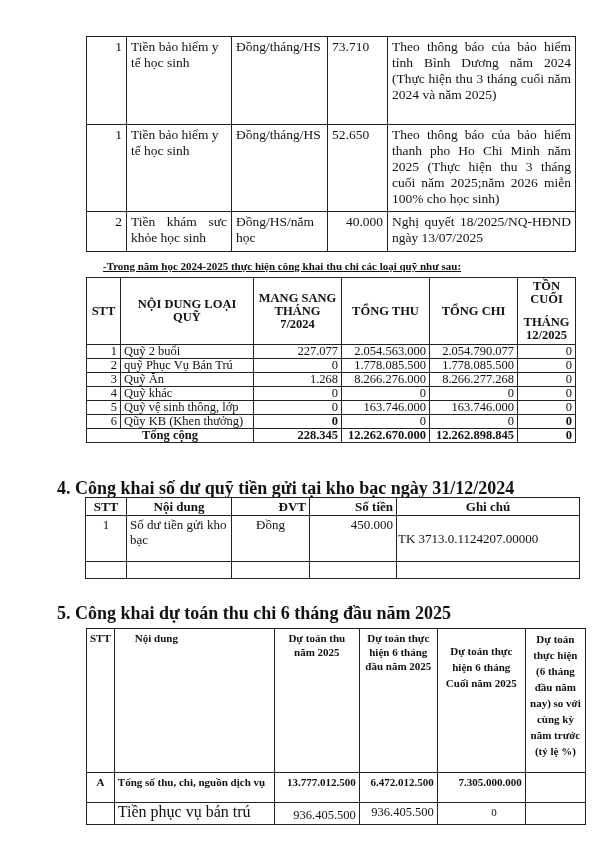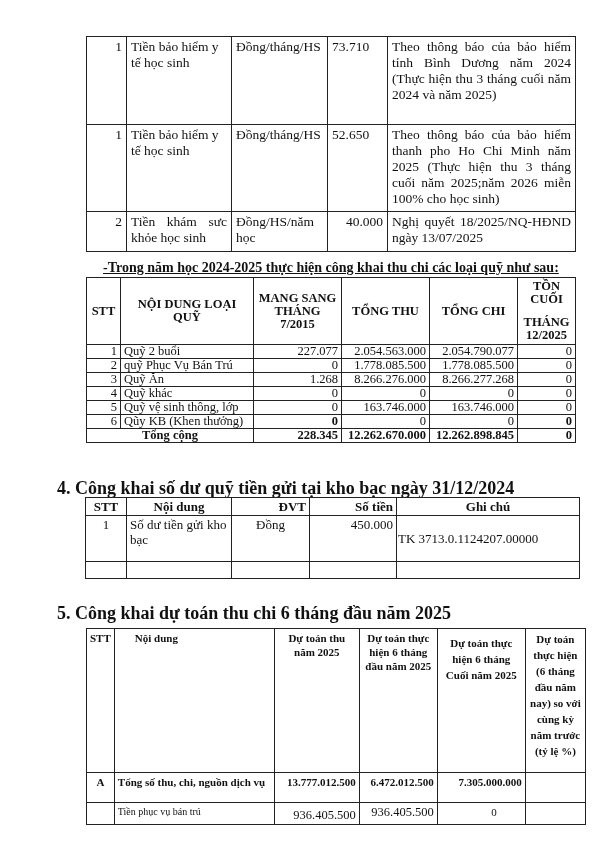--- a/index.html
+++ b/index.html
@@ -10,21 +10,21 @@
   .r { text-align: right; }
   .c { text-align: center; }
   .b { font-weight: bold; }
   .j { text-align: justify; }
 
   
   #t1 { left: 86px; top: 36px; width: 490px; font-size: 13.5px; line-height: 16px; }
   #t1 td { padding: 2px 4px 4px 4px; }
 
   
-  .caption { position: absolute; font-weight: bold; font-size: 14px; }
+  .caption { position: absolute; font-weight: bold; font-size: 11px; }
   #cap1 { left: 103px; top: 260px; text-decoration: underline; }
 
   
   #t2 { left: 86px; top: 277px; width: 490px; font-size: 12.5px; line-height: 13px; }
   #t2 th { font-size: 12.5px; vertical-align: middle; padding: 1px 2px; }
   #t2 td { padding: 0 3px; height: 13px; vertical-align: middle; }
 
   .heading { position: absolute; font-weight: bold; font-size: 18px; }
   #h4 { left: 57px; top: 478px; }
   #h5 { left: 57px; top: 603px; }
@@ -84,21 +84,21 @@
       <col style="width:133px">
       <col style="width:88px">
       <col style="width:88px">
       <col style="width:88px">
       <col>
     </colgroup>
   <tbody>
       <tr style="height:67px">
     <th>STT</th>
     <th>NỘI DUNG LOẠI QUỸ</th>
-    <th>MANG SANG THÁNG 7/2015</th>
+    <th>MANG SANG THÁNG 7/2024</th>
     <th>TỔNG THU</th>
     <th>TỔNG CHI</th>
     <th>
       <div>TỒN CUỐI</div>
       <div style="height:10px"></div>
       <div>THÁNG 12/2025</div>
     </th>
   </tr>
   </tbody>
     <tbody id="fund-body">
@@ -207,34 +207,34 @@
       <col style="width:78px">
       <col style="width:88px">
       <col>
     </colgroup>
   <tbody>
       <tr style="height:144px">
     <th>STT</th>
     <th style="text-align:left;padding-left:20px">Nội dung</th>
     <th>Dự toán thu năm 2025</th>
     <th>Dự toán thực hiện 6 tháng đầu năm 2025</th>
-    <th style="padding-top:6px;line-height:16px">Dự toán thực hiện 6 tháng Cuối năm 2025</th>
+    <th style="padding-top:14px;line-height:16px">Dự toán thực hiện 6 tháng Cuối năm 2025</th>
     <th style="padding-top:2px;line-height:16px">Dự toán thực hiện (6 tháng đầu năm nay) so với cùng kỳ năm trước (tỷ lệ %)</th>
   </tr>
   <tr class="b" style="height:30px">
     <td class="c">A</td>
     <td>Tổng số thu, chi, nguồn  dịch vụ</td>
     <td class="r">13.777.012.500</td>
     <td class="r">6.472.012.500</td>
     <td class="r">7.305.000.000</td>
     <td></td>
   </tr>
   <tr style="height:22px">
     <td></td>
-    <td style="font-size:10px">Tiền phục vụ bán trú</td>
+    <td style="font-size:16px">Tiền phục vụ bán trú</td>
     <td class="r" style="font-size:12.5px;vertical-align:bottom">936.405.500</td>
     <td class="r" style="font-size:12.5px">936.405.500</td>
     <td class="r" style="padding-right:28px">0</td>
     <td></td>
   </tr>
 </tbody>
   </table>
 
 <div id="pagenum">19</div>
 

